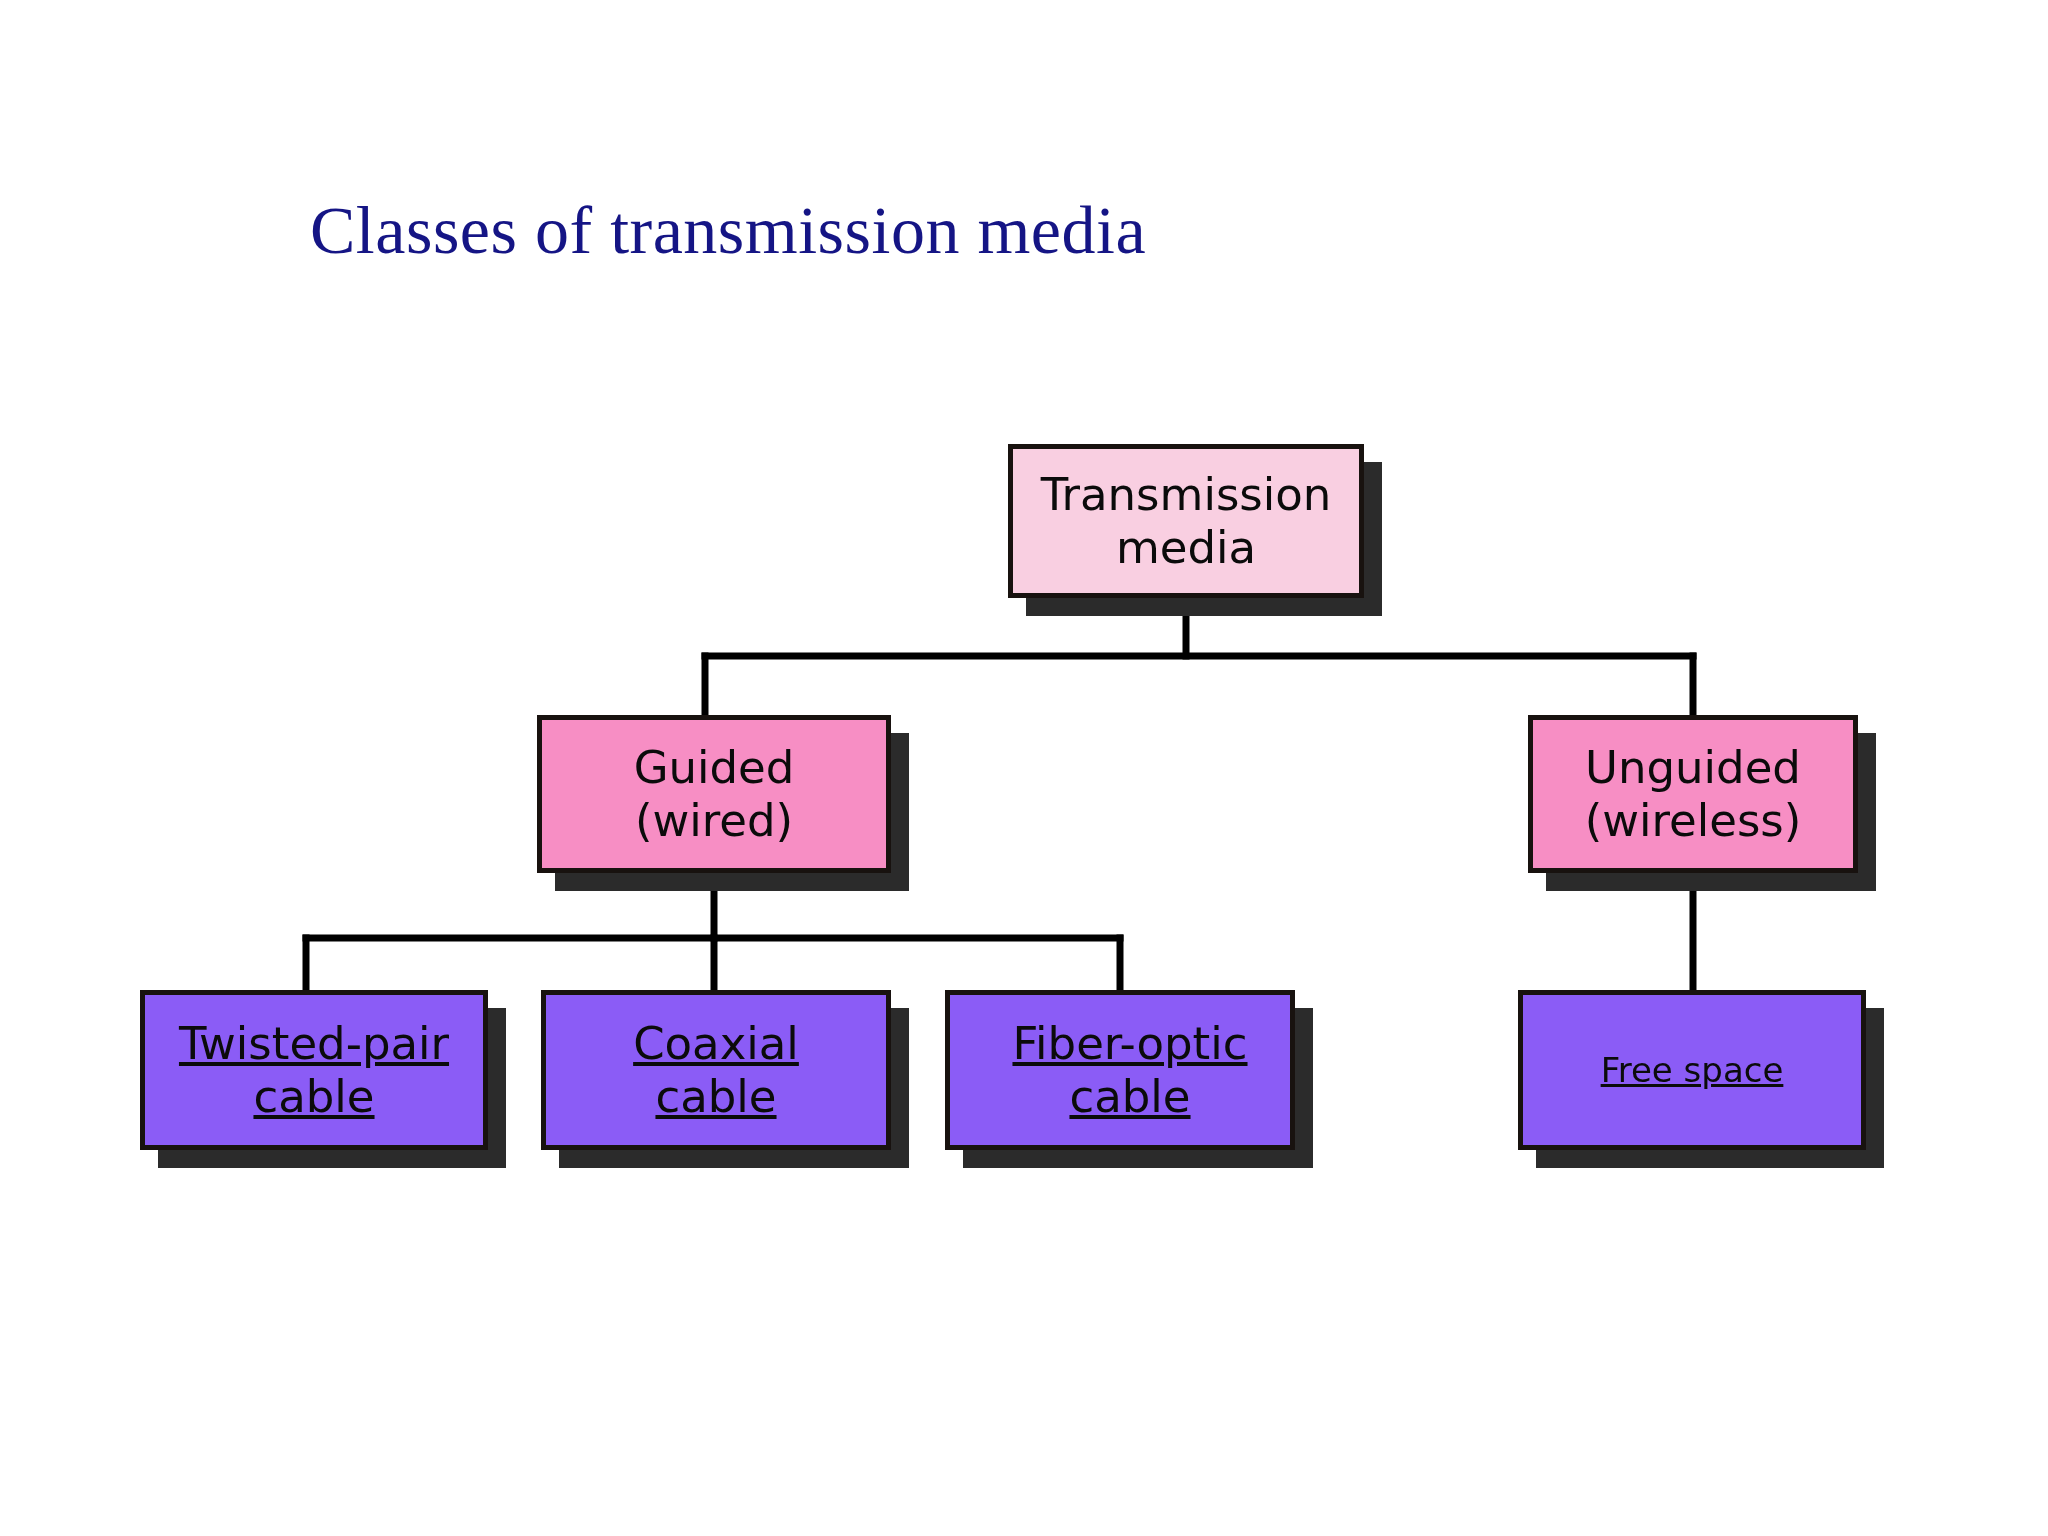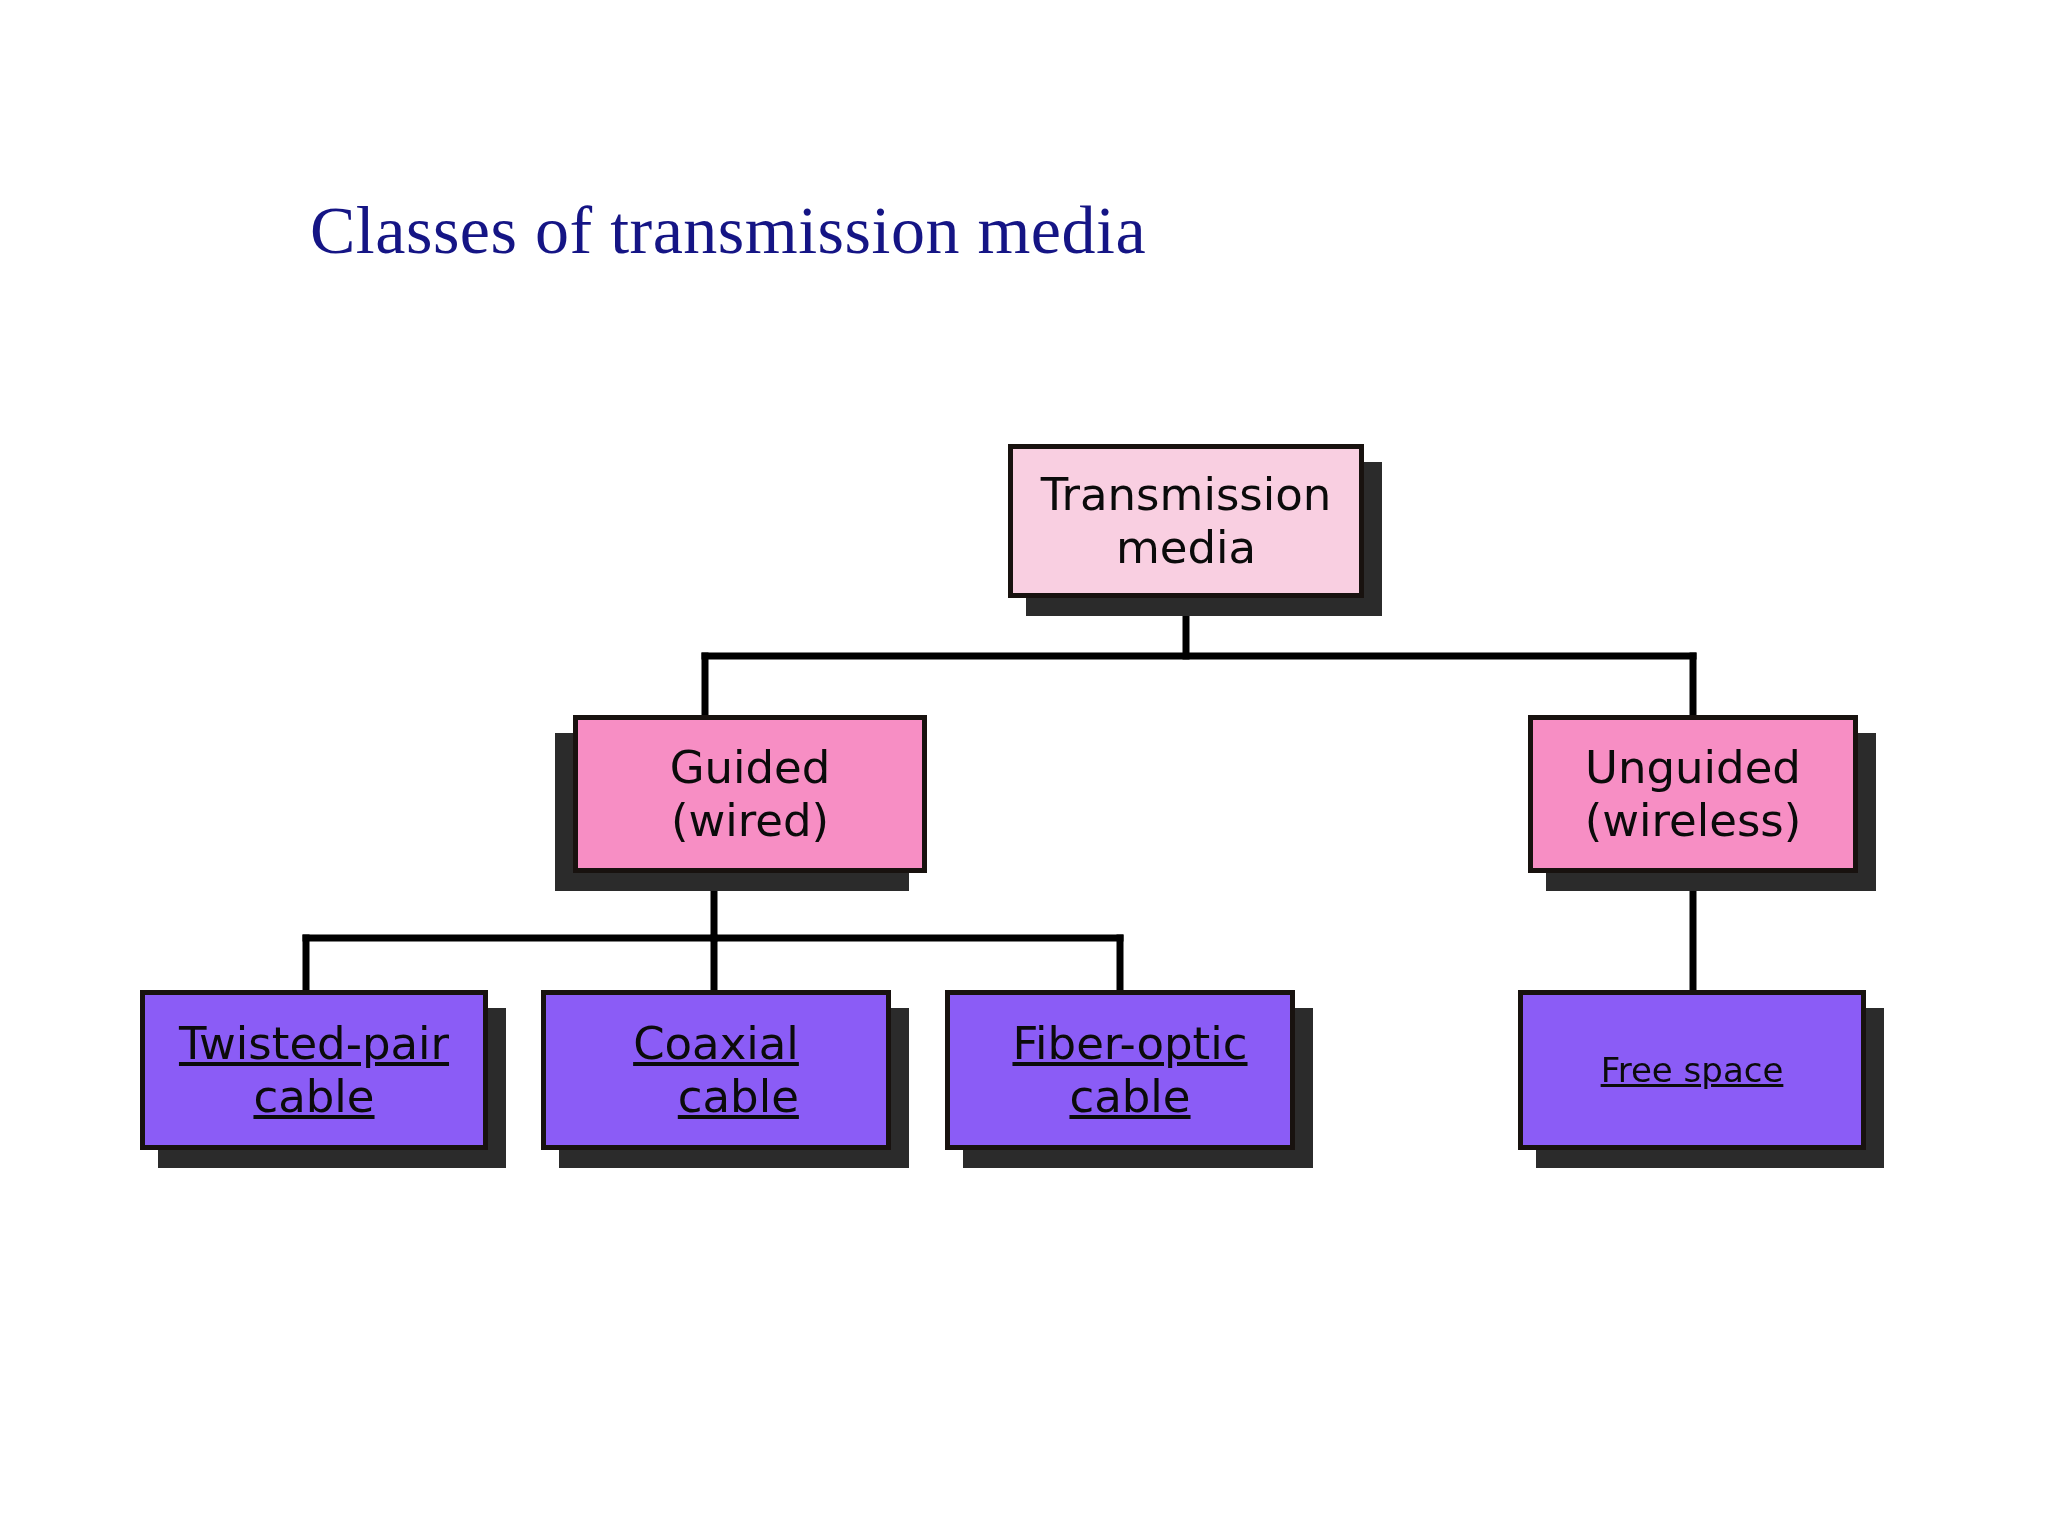--- a/index.html
+++ b/index.html
@@ -82,30 +82,30 @@
   }
 
   .node.root { background: #f9cfe1; }
   .node.branch { background: #f78ec4; }
   .node.leaf { background: #8b5cf6; text-decoration: underline; }
 
   
   #node-root        { left: 1008px; top: 444px;  width: 356px; height: 154px; }
   #shadow-root      { left: 1026px; top: 462px;  width: 356px; height: 154px; }
 
-  #node-guided      { left: 537px;  top: 715px;  width: 354px; height: 158px; margin-left: 36px; }
+  #node-guided      { left: 537px;  top: 715px;  width: 354px; height: 158px; }
   #shadow-guided    { left: 555px;  top: 733px;  width: 354px; height: 158px; }
 
   #node-unguided    { left: 1528px; top: 715px;  width: 330px; height: 158px; }
   #shadow-unguided  { left: 1546px; top: 733px;  width: 330px; height: 158px; }
 
   #node-twisted     { left: 140px;  top: 990px;  width: 348px; height: 160px; }
   #shadow-twisted   { left: 158px;  top: 1008px; width: 348px; height: 160px; }
 
-  #node-coaxial     { left: 541px;  top: 990px;  width: 350px; height: 160px; text-align: right; }
+  #node-coaxial     { left: 541px;  top: 990px;  width: 350px; height: 160px; }
   #shadow-coaxial   { left: 559px;  top: 1008px; width: 350px; height: 160px; }
 
   #node-fiber       { left: 945px;  top: 990px;  width: 350px; height: 160px; padding-left: 20px; }
   #shadow-fiber     { left: 963px;  top: 1008px; width: 350px; height: 160px; }
 
   #node-freespace   { left: 1518px; top: 990px;  width: 348px; height: 160px; }
   #shadow-freespace { left: 1536px; top: 1008px; width: 348px; height: 160px; }
 
   #node-freespace .label { font-size: 34px; }
 </style>

